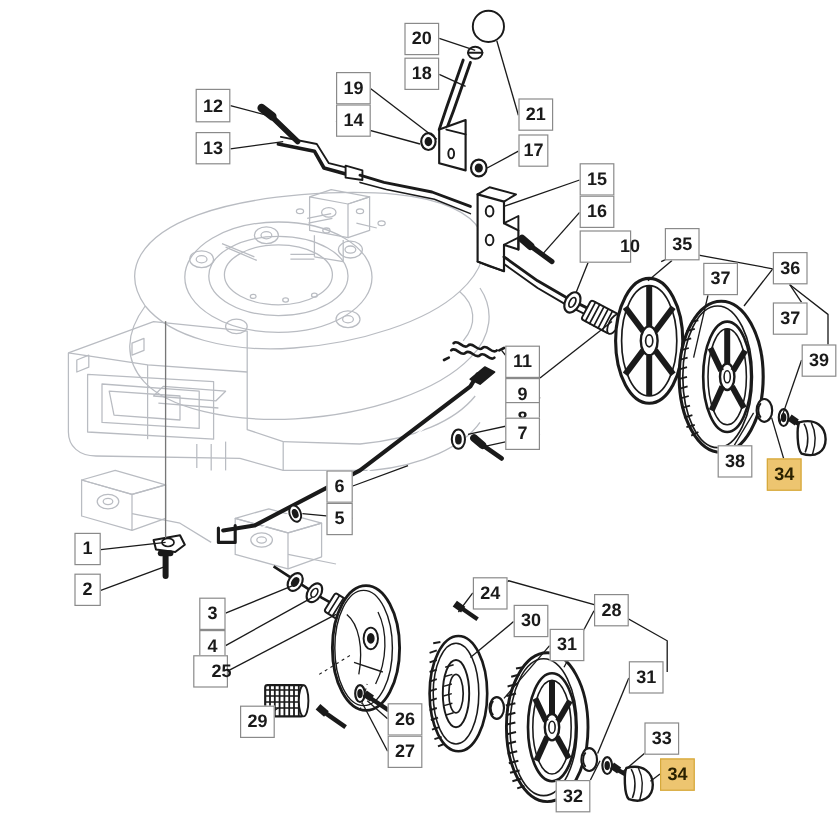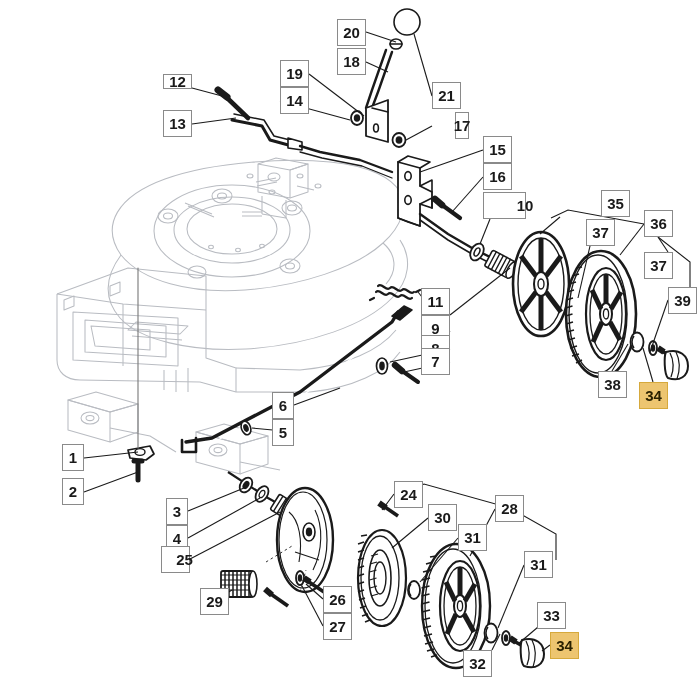--- a/index.html
+++ b/index.html
@@ -508,32 +508,32 @@
       <path d="M524 565 L498 628"></path>
       <path d="M492 650 L500 634"></path>
       <path d="M551 616 L518 644"></path>
       <path d="M550 645 L542 651"></path>
 
       <path d="M404 494 L424 484 L510 508 L556 534 L556 560"></path>
     </g>
   </svg>
 
   <div id="callouts">
-      <div class="lbl" style="left: 163px; top: 74px; width: 29px; height: 15px;">12</div>
+      <div class="lbl" style="left: 163px; top: 74px; width: 29px; height: 28px;">12</div>
       <div class="lbl" style="left: 163px; top: 110px; width: 29px; height: 27px;">13</div>
       <div class="lbl" style="left: 280px; top: 60px; width: 29px; height: 27px;">19</div>
       <div class="lbl" style="left: 280px; top: 87px; width: 29px; height: 27px;">14</div>
       <div class="lbl" style="left: 337px; top: 19px; width: 29px; height: 27px;">20</div>
       <div class="lbl" style="left: 337px; top: 48px; width: 29px; height: 27px;">18</div>
       <div class="lbl" style="left: 432px; top: 82px; width: 29px; height: 27px;">21</div>
-      <div class="lbl" style="left: 455px; top: 112px; width: 14px; height: 27px;">17</div>
+      <div class="lbl" style="left: 432px; top: 112px; width: 25px; height: 27px;">17</div>
       <div class="lbl" style="left: 483px; top: 136px; width: 29px; height: 27px;">15</div>
       <div class="lbl" style="left: 483px; top: 163px; width: 29px; height: 27px;">16</div>
       <div class="lbl" style="left: 483px; top: 192px; width: 29px; height: 27px; padding-left: 41px;">10</div>
-      <div class="lbl" style="left: 554px; top: 190px; width: 29px; height: 27px; margin-left: 47px;">35</div>
+      <div class="lbl" style="left: 554px; top: 190px; width: 29px; height: 27px;">35</div>
       <div class="lbl" style="left: 586px; top: 219px; width: 29px; height: 27px;">37</div>
       <div class="lbl" style="left: 644px; top: 210px; width: 29px; height: 27px;">36</div>
       <div class="lbl" style="left: 644px; top: 252px; width: 29px; height: 27px;">37</div>
       <div class="lbl" style="left: 668px; top: 287px; width: 29px; height: 27px;">39</div>
       <div class="lbl" style="left: 421px; top: 288px; width: 29px; height: 27px;">11</div>
       <div class="lbl" style="left: 421px; top: 315px; width: 29px; height: 27px;">9</div>
       <div class="lbl" style="left: 421px; top: 335px; width: 29px; height: 27px;">8</div>
       <div class="lbl" style="left: 421px; top: 348px; width: 29px; height: 27px;">7</div>
       <div class="lbl" style="left: 598px; top: 371px; width: 29px; height: 27px;">38</div>
       <div class="lbl hl" style="left: 639px; top: 382px; width: 29px; height: 27px;">34</div>

